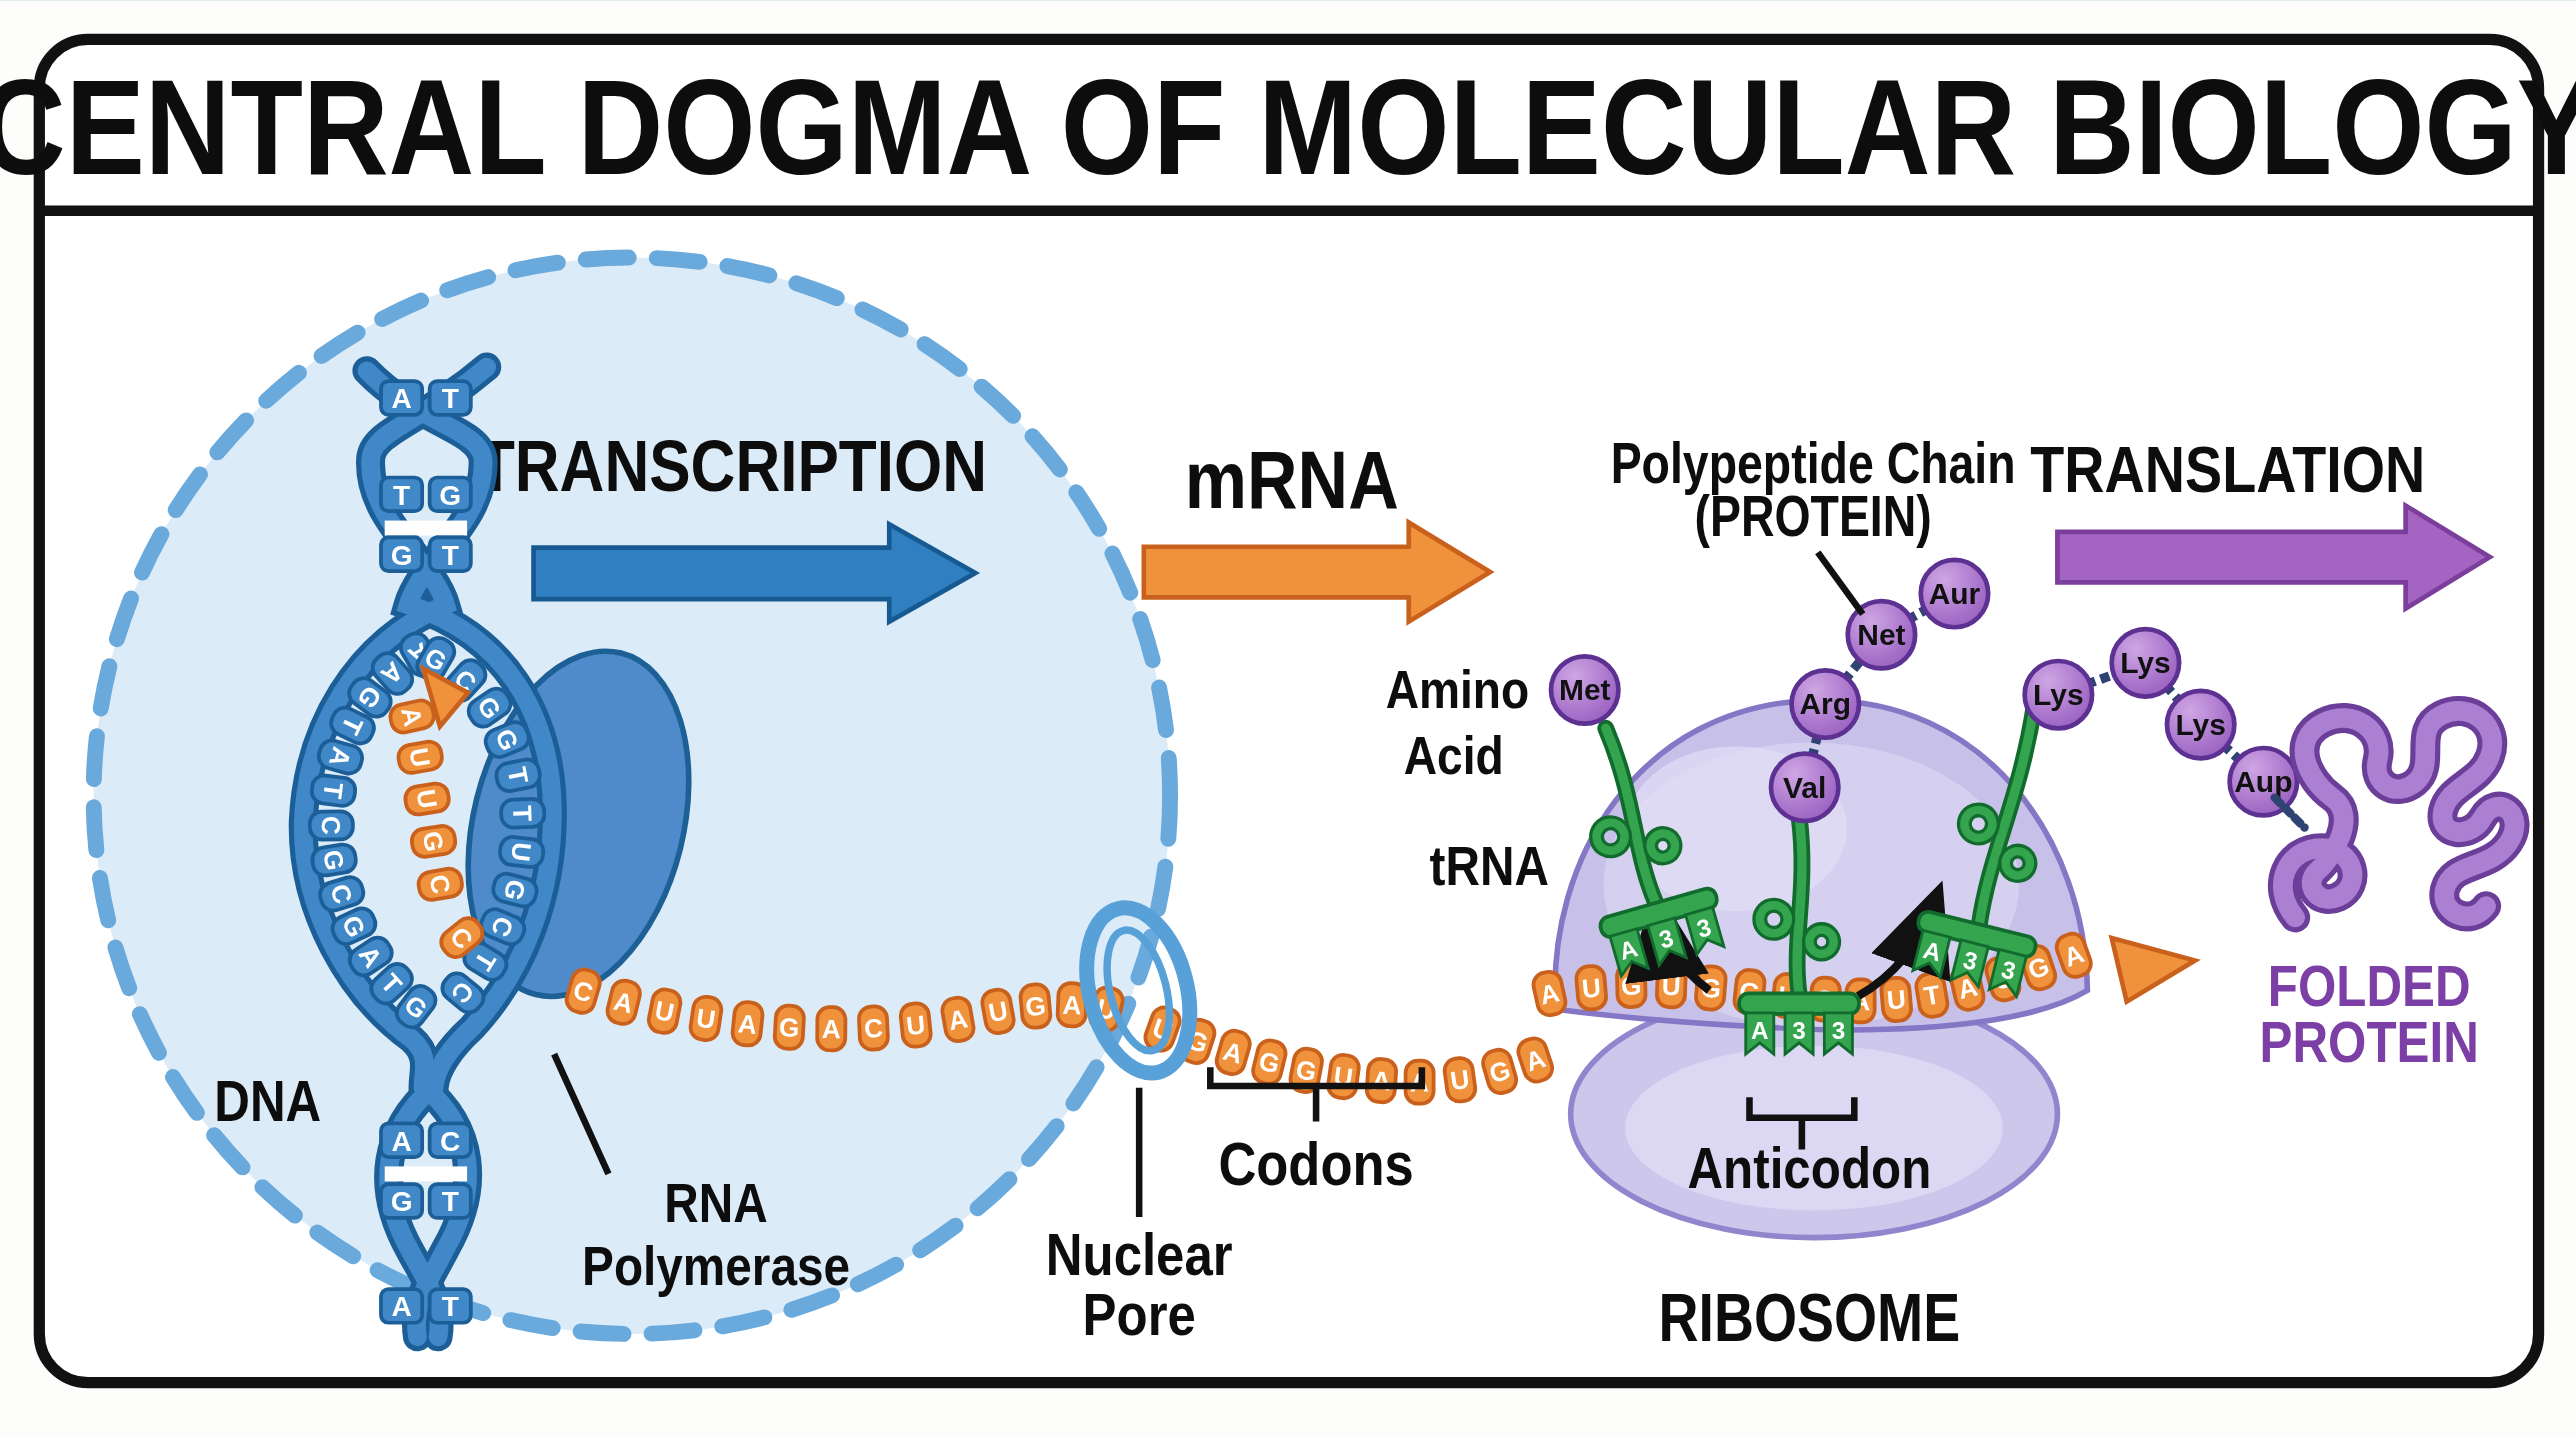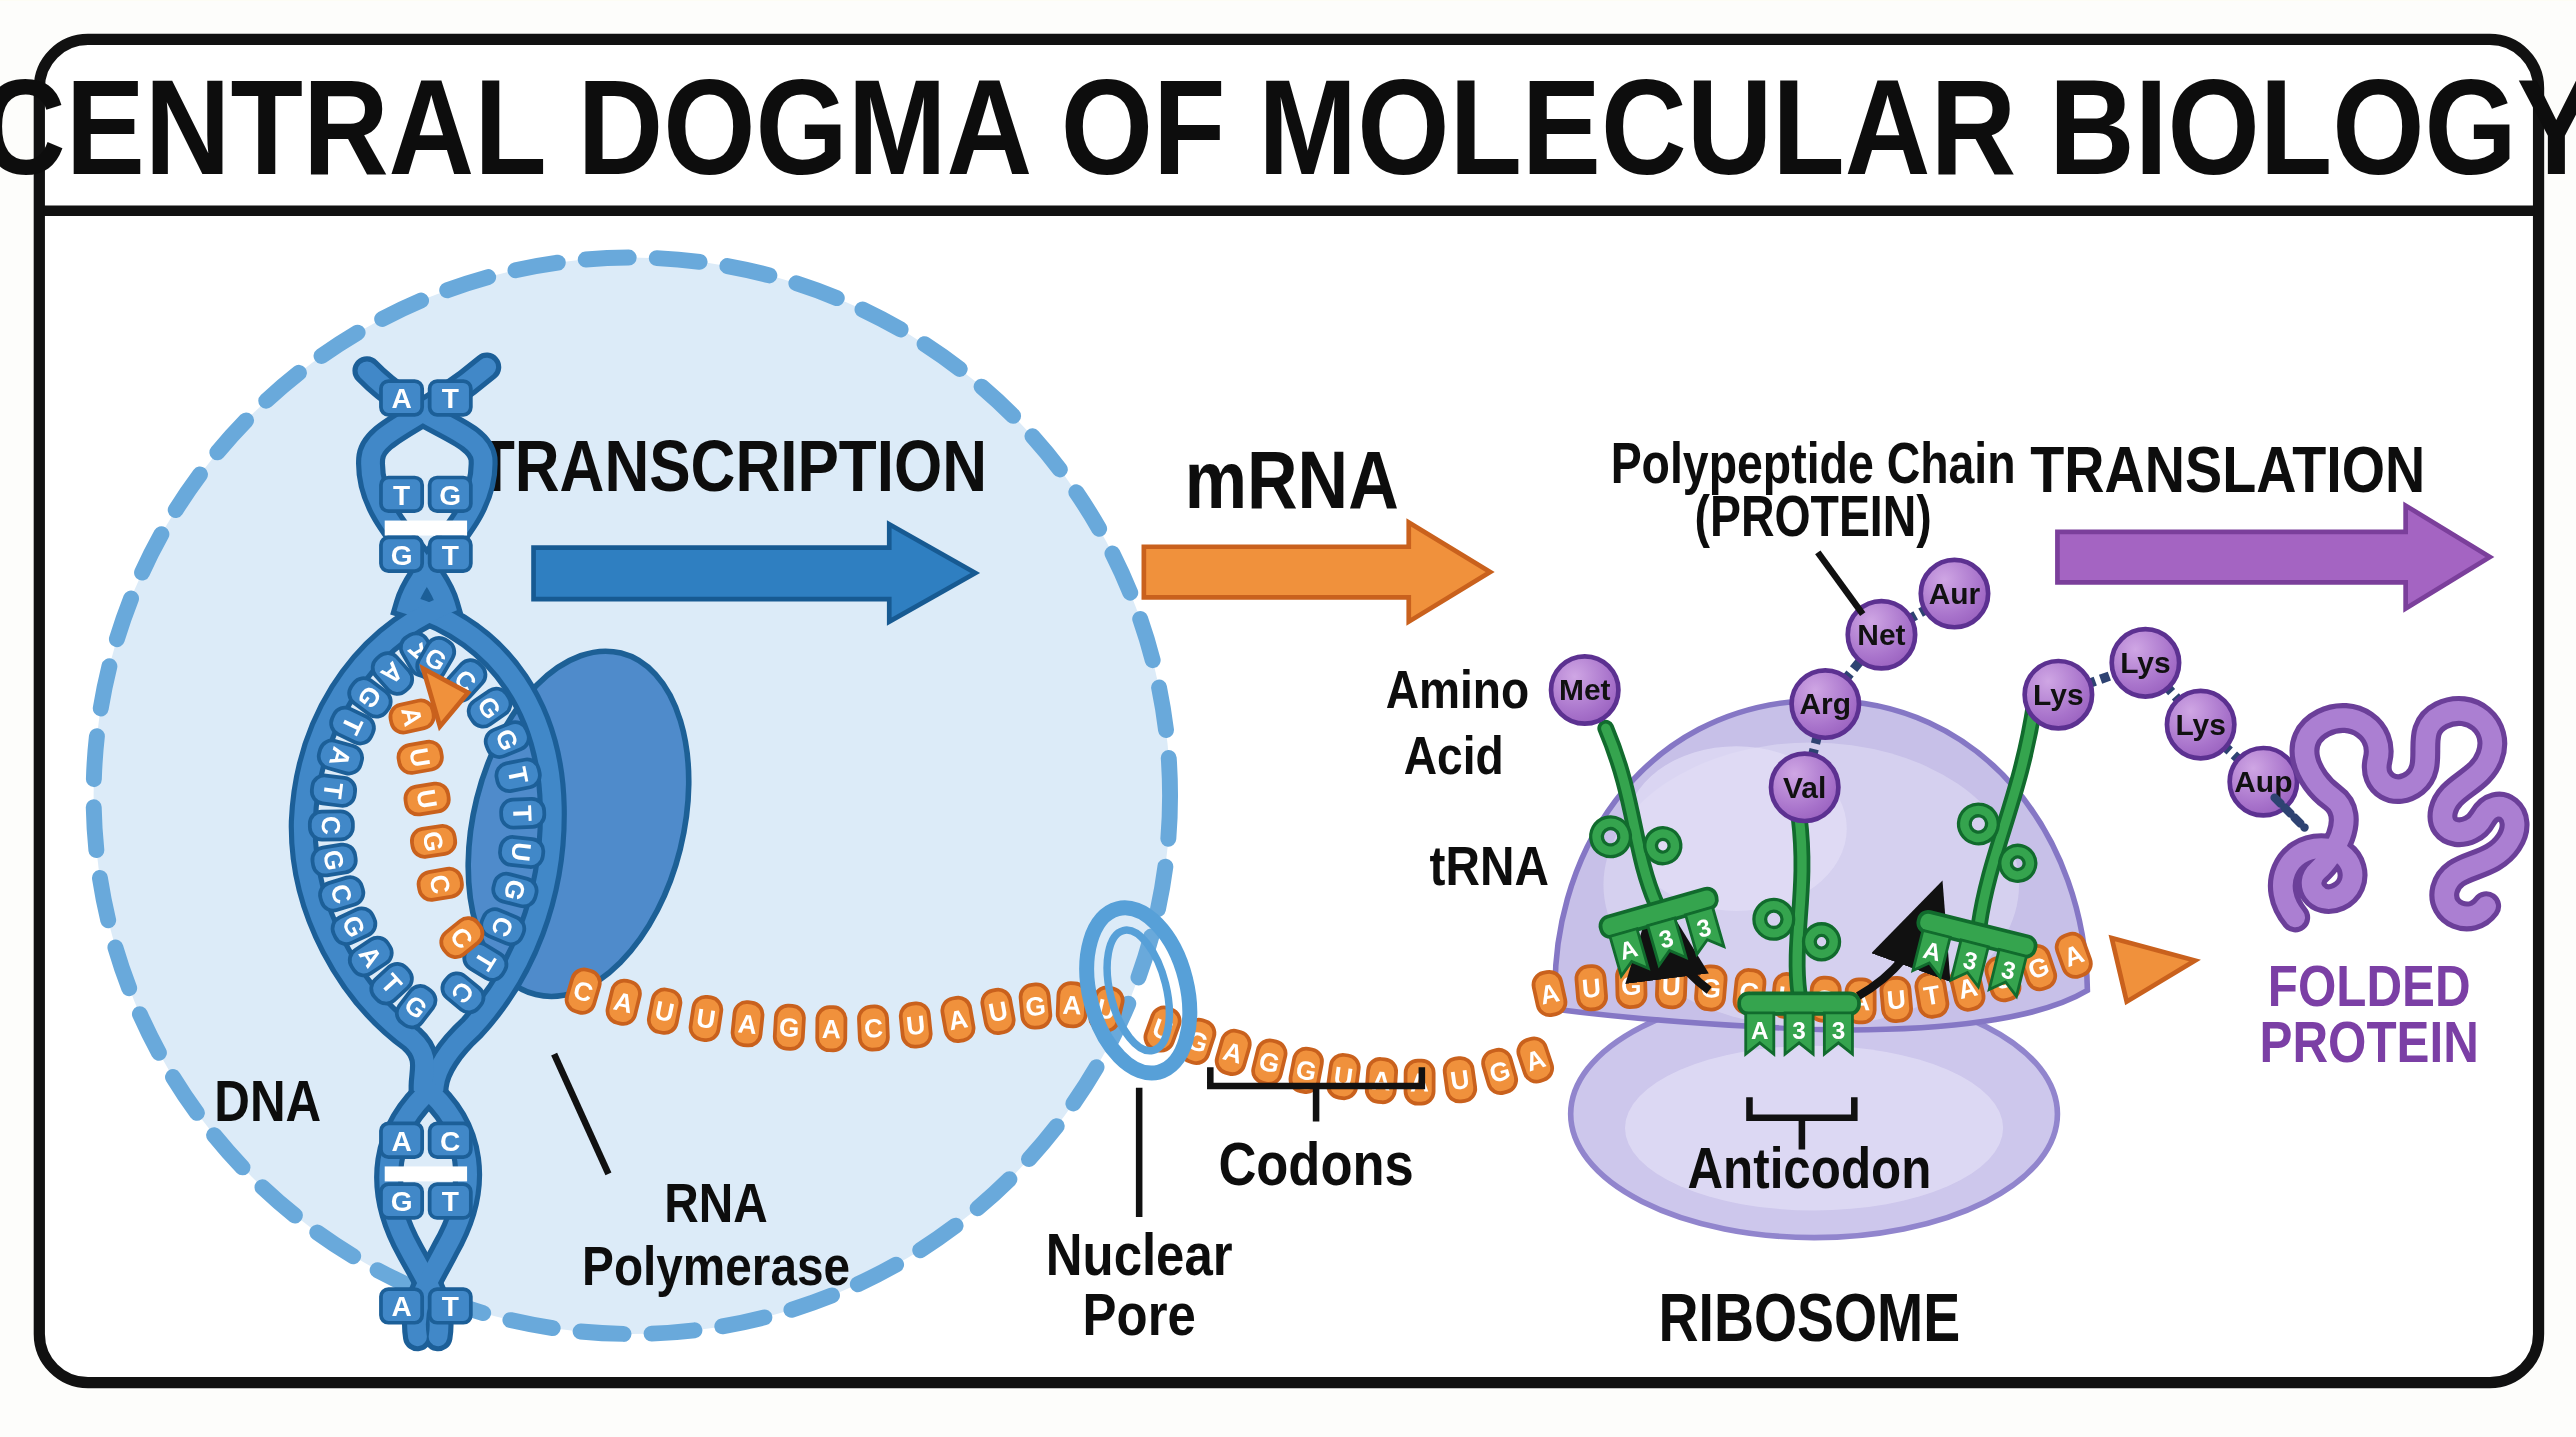--- a/index.html
+++ b/index.html
@@ -1,16 +1,16 @@
 <!DOCTYPE html>
 <html style="font-size:15px"><head>
 <meta charset="utf-8">
 <style>
   html,body{margin:0;padding:0;background:#ffffff;}
-  .stage{width:2576px;height:1438px;position:relative;background:#fef9c3;font-family:"Liberation Sans",sans-serif;}
+  .stage{width:2576px;height:1438px;position:relative;background:#0369a1;font-family:"Liberation Sans",sans-serif;}
   svg{display:block;}
   text{font-family:"Liberation Sans",sans-serif;font-weight:bold;}
 </style>
 </head>
 <body>
 
 <div class="stage">
 <svg id="scene" width="2576" height="1438" viewBox="0 0 2752 1536">
   <defs>
     <marker id="mk-black" markerWidth="12" markerHeight="12" refX="8" refY="5" orient="auto">

